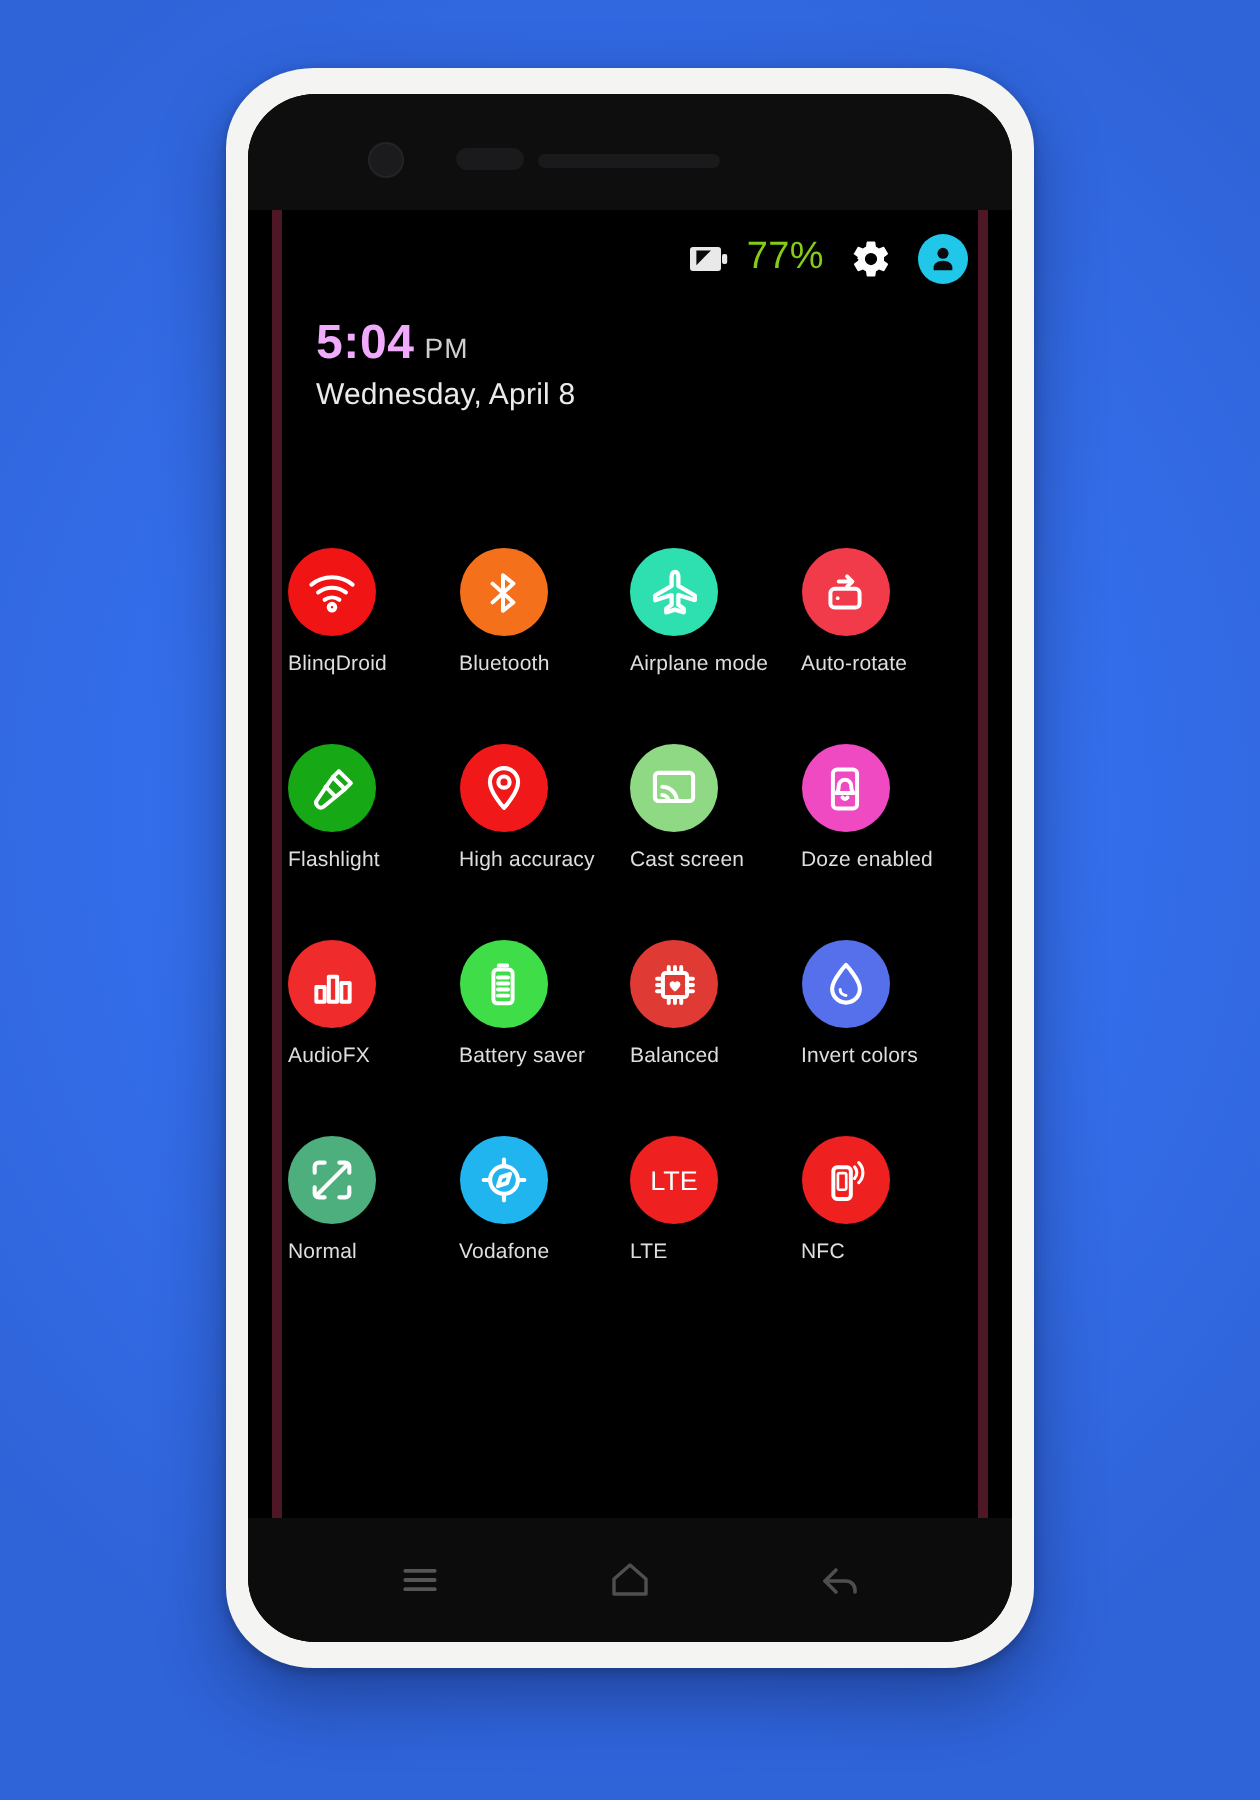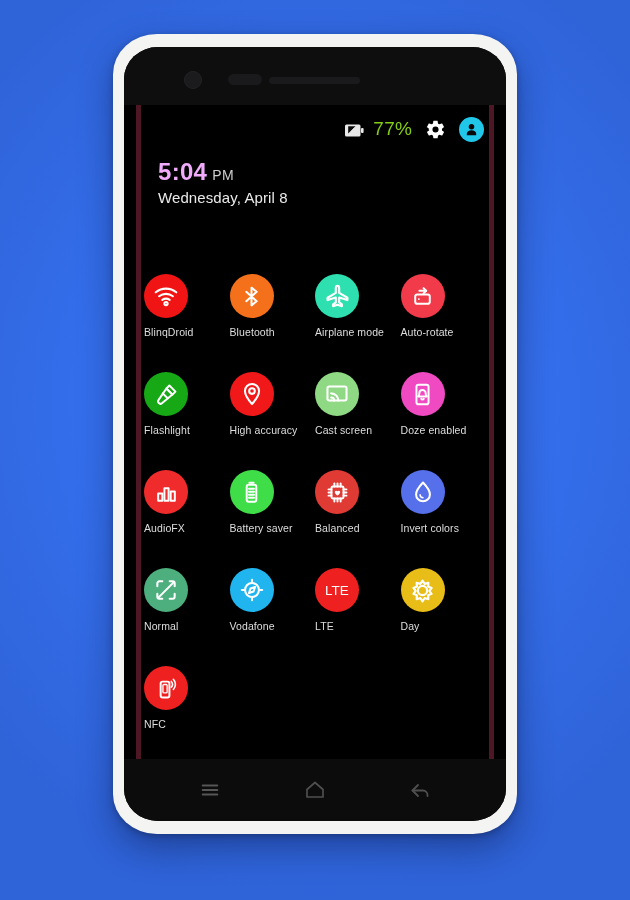--- a/index.html
+++ b/index.html
@@ -330,29 +330,20 @@
           </div>
           <div class="tile">
             <div class="tile-circle" style="background: rgb(239, 32, 32);">
               <svg width="34" height="20" viewBox="0 0 34 20">
                 <text x="17" y="15.2" text-anchor="middle" font-family="Liberation Sans, sans-serif" font-size="13.5" fill="#ffffff">LTE</text>
               </svg>
             </div>
             <div class="tile-label">LTE</div>
           </div>
           <div class="tile">
-            <div class="tile-circle" style="background: rgb(232, 189, 23);">
-              <svg width="27" height="27" viewBox="0 0 24 24" fill="none" stroke="#ffffff" stroke-width="1.9" stroke-linecap="round" stroke-linejoin="round">
-                <circle cx="12" cy="12" r="4.1"></circle>
-                <path d="M12 3.2 13.9 6.1 17.2 5.1 17 8.5 20.1 9.8 18 12.4 20.1 15 17 16.3 17.2 19.7 13.9 18.7 12 21.6 10.1 18.7 6.8 19.7 7 16.3 3.9 15 6 12.4 3.9 9.8 7 8.5 6.8 5.1 10.1 6.1 Z"></path>
-              </svg>
-            </div>
-            <div class="tile-label">Day</div>
-          </div>
-          <div class="tile">
             <div class="tile-circle" style="background: rgb(239, 32, 32);">
               <svg width="25" height="25" viewBox="0 0 24 24" fill="none" stroke="#ffffff" stroke-width="1.9" stroke-linecap="round" stroke-linejoin="round">
                 <rect x="6.4" y="5.4" width="8.4" height="15.2" rx="1.8"></rect>
                 <rect x="8.6" y="8.2" width="4" height="8" rx="0.8" stroke-width="1.3"></rect>
                 <path d="M16.6 5.2a4.2 4.2 0 0 1 0 5.6" stroke-width="1.5"></path>
                 <path d="M18.6 3.2a6.8 6.8 0 0 1 0 9.6" stroke-width="1.5"></path>
               </svg>
             </div>
             <div class="tile-label">NFC</div>
           </div>

